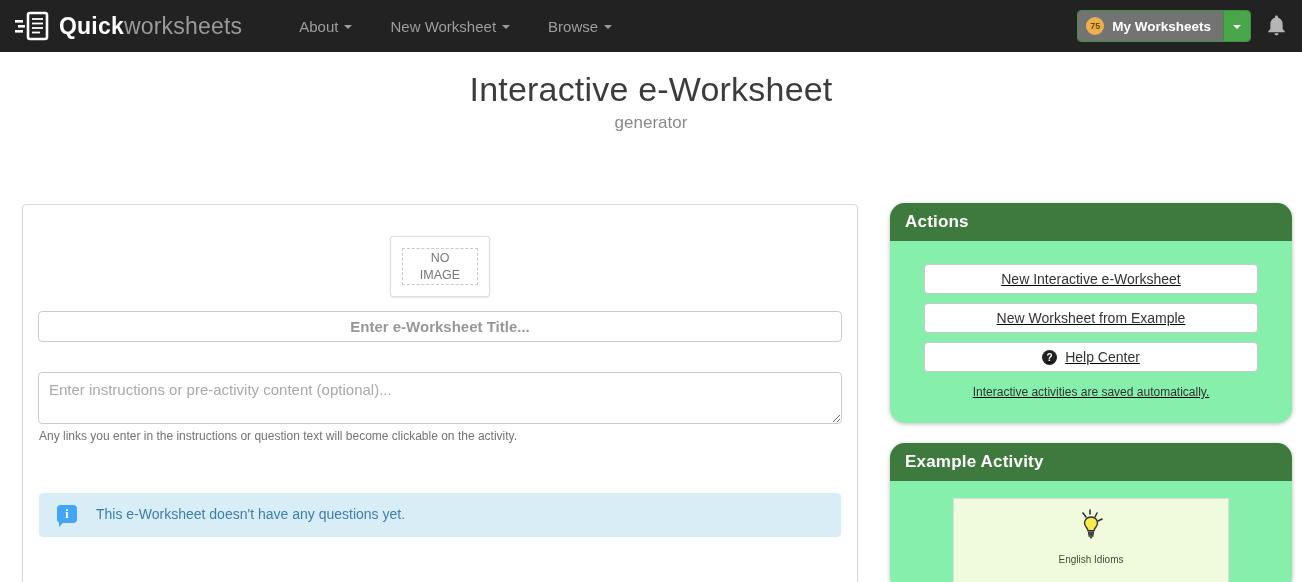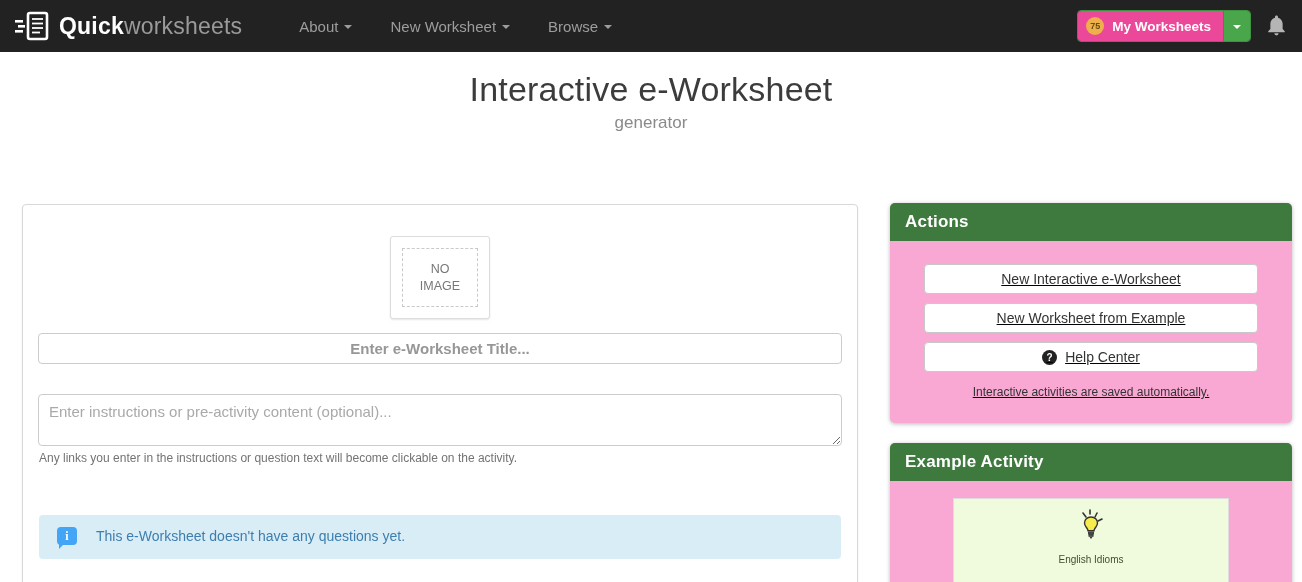--- a/index.html
+++ b/index.html
@@ -28,21 +28,21 @@
   }
   .caret {
     display: inline-block; width: 0; height: 0;
     border-left: 4px solid transparent; border-right: 4px solid transparent;
     border-top: 4px solid #9d9d9d; margin-top: 2px;
   }
   .caret.white { border-top-color: #ffffff; }
   .nav-right { margin-left: auto; display: flex; align-items: center; gap: 14px; }
   .split-btn { display: flex; border-radius: 4px; overflow: hidden; border: 1px solid #3f923f; }
   .split-main {
-    background: #ec4899; color: #ffffff; border: none; cursor: pointer;
+    background: #737373; color: #ffffff; border: none; cursor: pointer;
     font-family: inherit; font-size: 13.5px; font-weight: 600;
     padding: 6px 12px 6px 8px; display: flex; align-items: center; gap: 8px;
   }
   .split-caret {
     background: #4aa64a; border: none; border-left: 1px solid #3c8f3c;
     padding: 6px 9px; cursor: pointer; display: flex; align-items: center;
   }
   .count-badge {
     background: #eeb04a; color: #6b4a12; font-size: 9px; font-weight: 700;
     width: 18px; height: 18px; border-radius: 50%;
@@ -55,21 +55,21 @@
   .page-heading h1 { font-size: 34px; font-weight: 500; color: #3c3c3c; letter-spacing: .2px; }
   .page-heading .subtitle { font-size: 17px; color: #8a8a8a; margin-top: 4px; }
 
   
   .main-card {
     position: absolute; left: 22px; top: 204px; width: 836px; height: 440px;
     background: #ffffff; border: 1px solid #d8d8d8; border-radius: 4px;
     box-shadow: 0 1px 2px rgba(0,0,0,0.08);
   }
   .img-placeholder {
-    width: 100px; height: 83px; margin: 31px auto 0 auto;
+    width: 100px; height: 61px; margin: 31px auto 0 auto;
     background: #ffffff; border: 1px solid #ddd; border-radius: 3px;
     box-shadow: 0 1px 2px rgba(0,0,0,0.10);
     padding: 11px; cursor: pointer;
   }
   .img-placeholder-inner {
     width: 100%; height: 100%;
     border: 1px dashed #c9c9c9;
     display: flex; flex-direction: column; align-items: center; justify-content: center;
     color: #777; font-size: 12.5px; line-height: 1.35; text-align: center;
   }
@@ -99,22 +99,22 @@
     display: flex; align-items: center; justify-content: center;
   }
   .info-icon::after {
     content: ""; position: absolute; left: 2px; bottom: -4px;
     border-left: 5px solid #42a5f5; border-bottom: 5px solid transparent;
   }
 
   
   .side-col { position: absolute; left: 890px; top: 203px; width: 402px; }
   .panel {
-    border-radius: 5px; box-shadow: 0 1px 4px rgba(0,0,0,0.28);
-    background: #f9a8d4; overflow: hidden;
+    border-radius: 15px; box-shadow: 0 1px 4px rgba(0,0,0,0.28);
+    background: #86efac; overflow: hidden;
   }
   .panel-header {
     background: #3e7a3e; color: #ffffff; font-size: 17px; font-weight: 700;
     padding: 9px 15px; letter-spacing: .2px;
   }
   .panel-body-actions { padding: 23px 34px 24px 34px; text-decoration: underline; }
   .panel-btn {
     display: flex; align-items: center; justify-content: center; gap: 8px;
     width: 100%; background: #ffffff; border: 1px solid #c8c8c8; border-radius: 4px;
     font-family: inherit; font-size: 14px; color: #333333;

